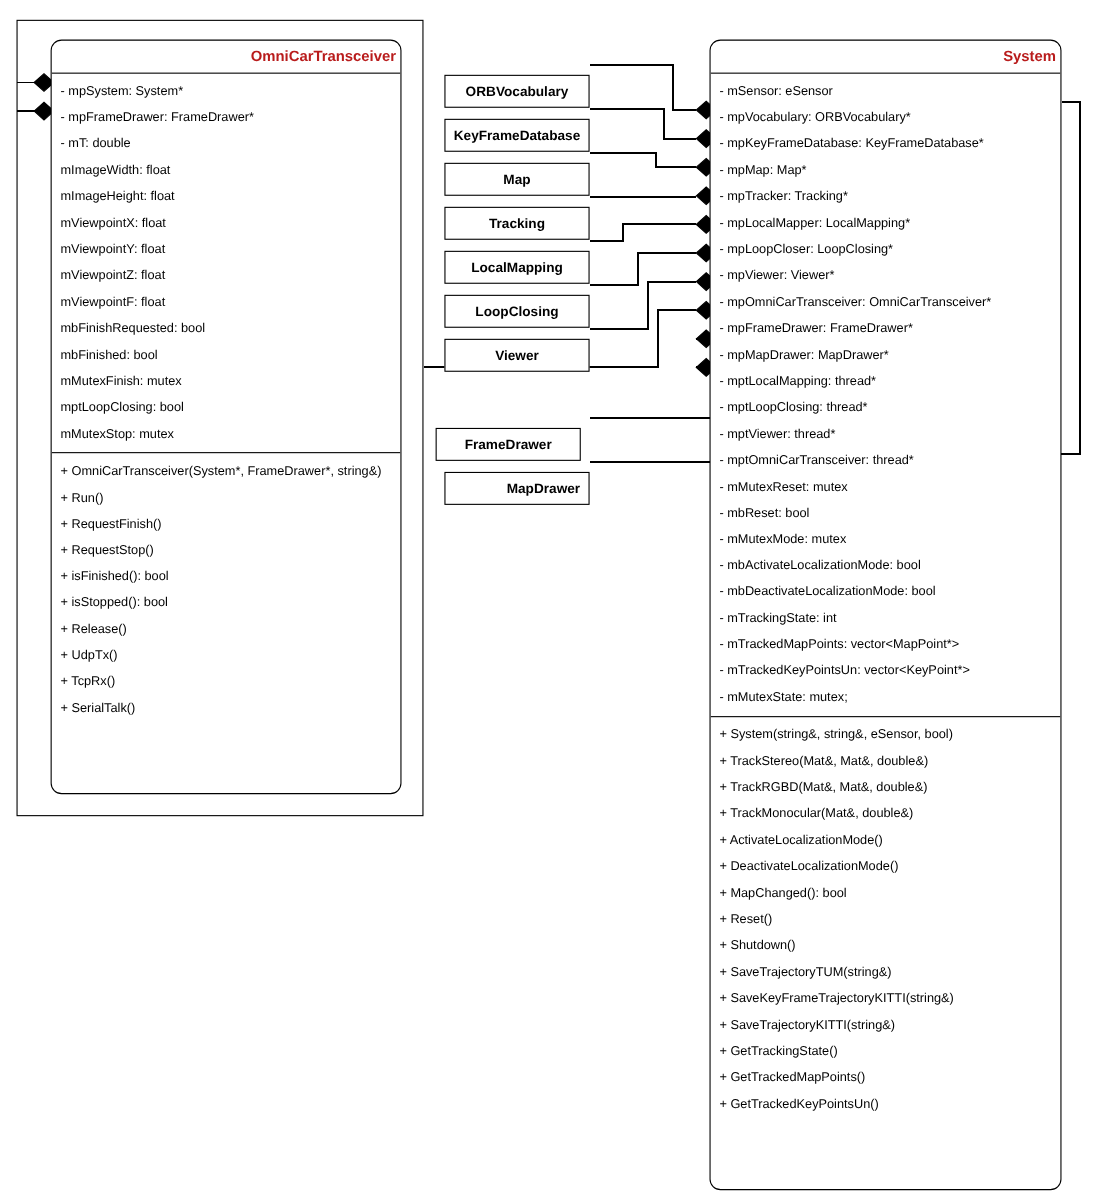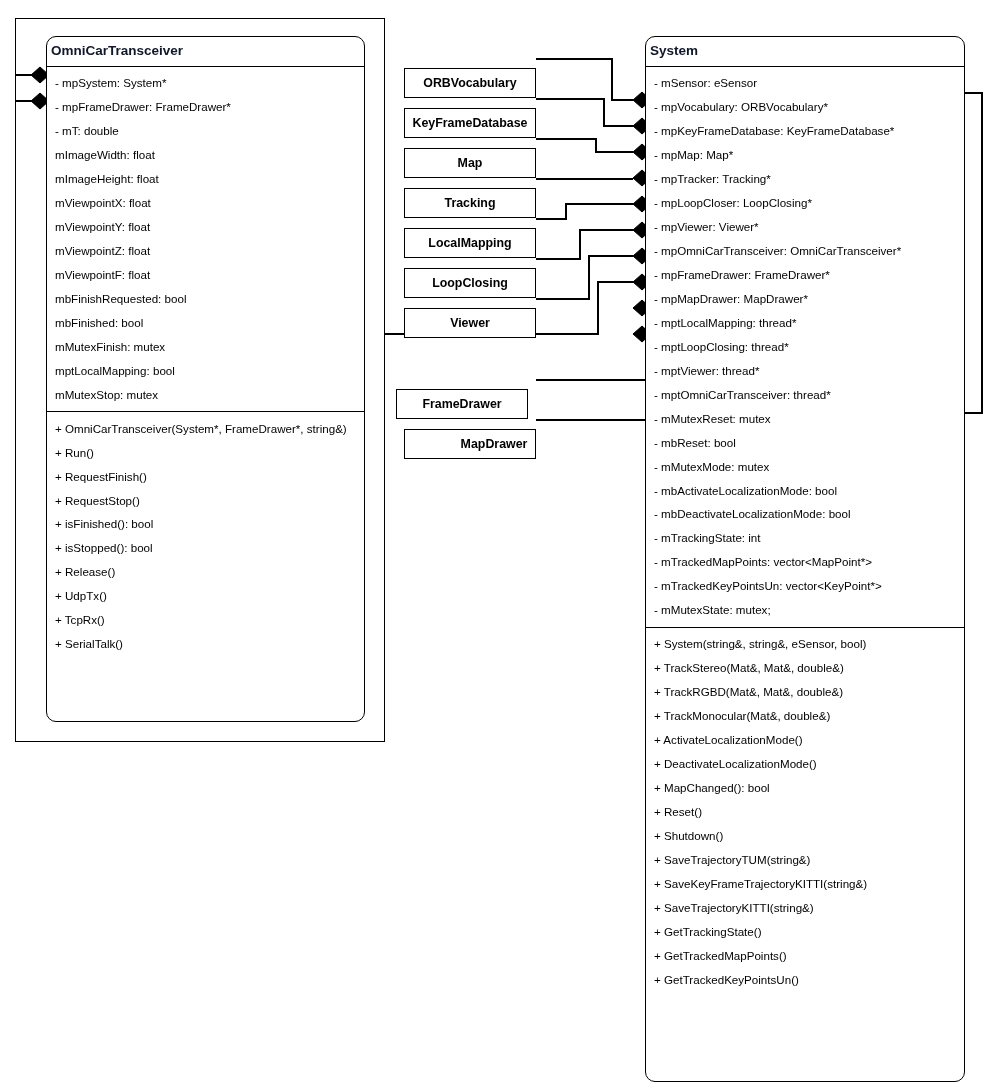--- a/index.html
+++ b/index.html
@@ -30,22 +30,22 @@
     position: absolute;
     box-sizing: border-box;
     background: #ffffff;
     border: 1.6px solid #000000;
     border-radius: 10px;
     overflow: hidden;
   }
   .cls-title {
     font-weight: bold;
     font-size: 13.5px;
-    color: #0f172a;
-    text-align: left;
+    color: #b91c1c;
+    text-align: right;
     padding: 7px 4px 7px 4px;
     line-height: 1.1;
   }
   .cls-title.with-rule {
     border-bottom: 1.4px solid #000;
   }
   .cls-section {
     padding: 4px 0 5px 0;
   }
   .cls-section + .cls-section {
@@ -148,21 +148,21 @@
       <div class="cls-row">- mT: double</div>
       <div class="cls-row">mImageWidth: float</div>
       <div class="cls-row">mImageHeight: float</div>
       <div class="cls-row">mViewpointX: float</div>
       <div class="cls-row">mViewpointY: float</div>
       <div class="cls-row">mViewpointZ: float</div>
       <div class="cls-row">mViewpointF: float</div>
       <div class="cls-row">mbFinishRequested: bool</div>
       <div class="cls-row">mbFinished: bool</div>
       <div class="cls-row">mMutexFinish: mutex</div>
-      <div class="cls-row">mptLocalMapping: bool</div>
+      <div class="cls-row">mptLoopClosing: bool</div>
       <div class="cls-row">mMutexStop: mutex</div>
     </div>
     <div class="cls-section">
       <div class="cls-row">+ OmniCarTransceiver(System*, FrameDrawer*, string&amp;)</div>
       <div class="cls-row">+ Run()</div>
       <div class="cls-row">+ RequestFinish()</div>
       <div class="cls-row">+ RequestStop()</div>
       <div class="cls-row">+ isFinished(): bool</div>
       <div class="cls-row">+ isStopped(): bool</div>
       <div class="cls-row">+ Release()</div>
@@ -201,20 +201,21 @@
   </div>
 
   <div class="uml-class" style="left:645px; top:36px; width:320px; height:1046px;">
     <div class="cls-title with-rule">System</div>
     <div class="cls-section">
       <div class="cls-row">- mSensor: eSensor</div>
       <div class="cls-row">- mpVocabulary: ORBVocabulary*</div>
       <div class="cls-row">- mpKeyFrameDatabase: KeyFrameDatabase*</div>
       <div class="cls-row">- mpMap: Map*</div>
       <div class="cls-row">- mpTracker: Tracking*</div>
+      <div class="cls-row">- mpLocalMapper: LocalMapping*</div>
       <div class="cls-row">- mpLoopCloser: LoopClosing*</div>
       <div class="cls-row">- mpViewer: Viewer*</div>
       <div class="cls-row">- mpOmniCarTransceiver: OmniCarTransceiver*</div>
       <div class="cls-row">- mpFrameDrawer: FrameDrawer*</div>
       <div class="cls-row">- mpMapDrawer: MapDrawer*</div>
       <div class="cls-row">- mptLocalMapping: thread*</div>
       <div class="cls-row">- mptLoopClosing: thread*</div>
       <div class="cls-row">- mptViewer: thread*</div>
       <div class="cls-row">- mptOmniCarTransceiver: thread*</div>
       <div class="cls-row">- mMutexReset: mutex</div>

